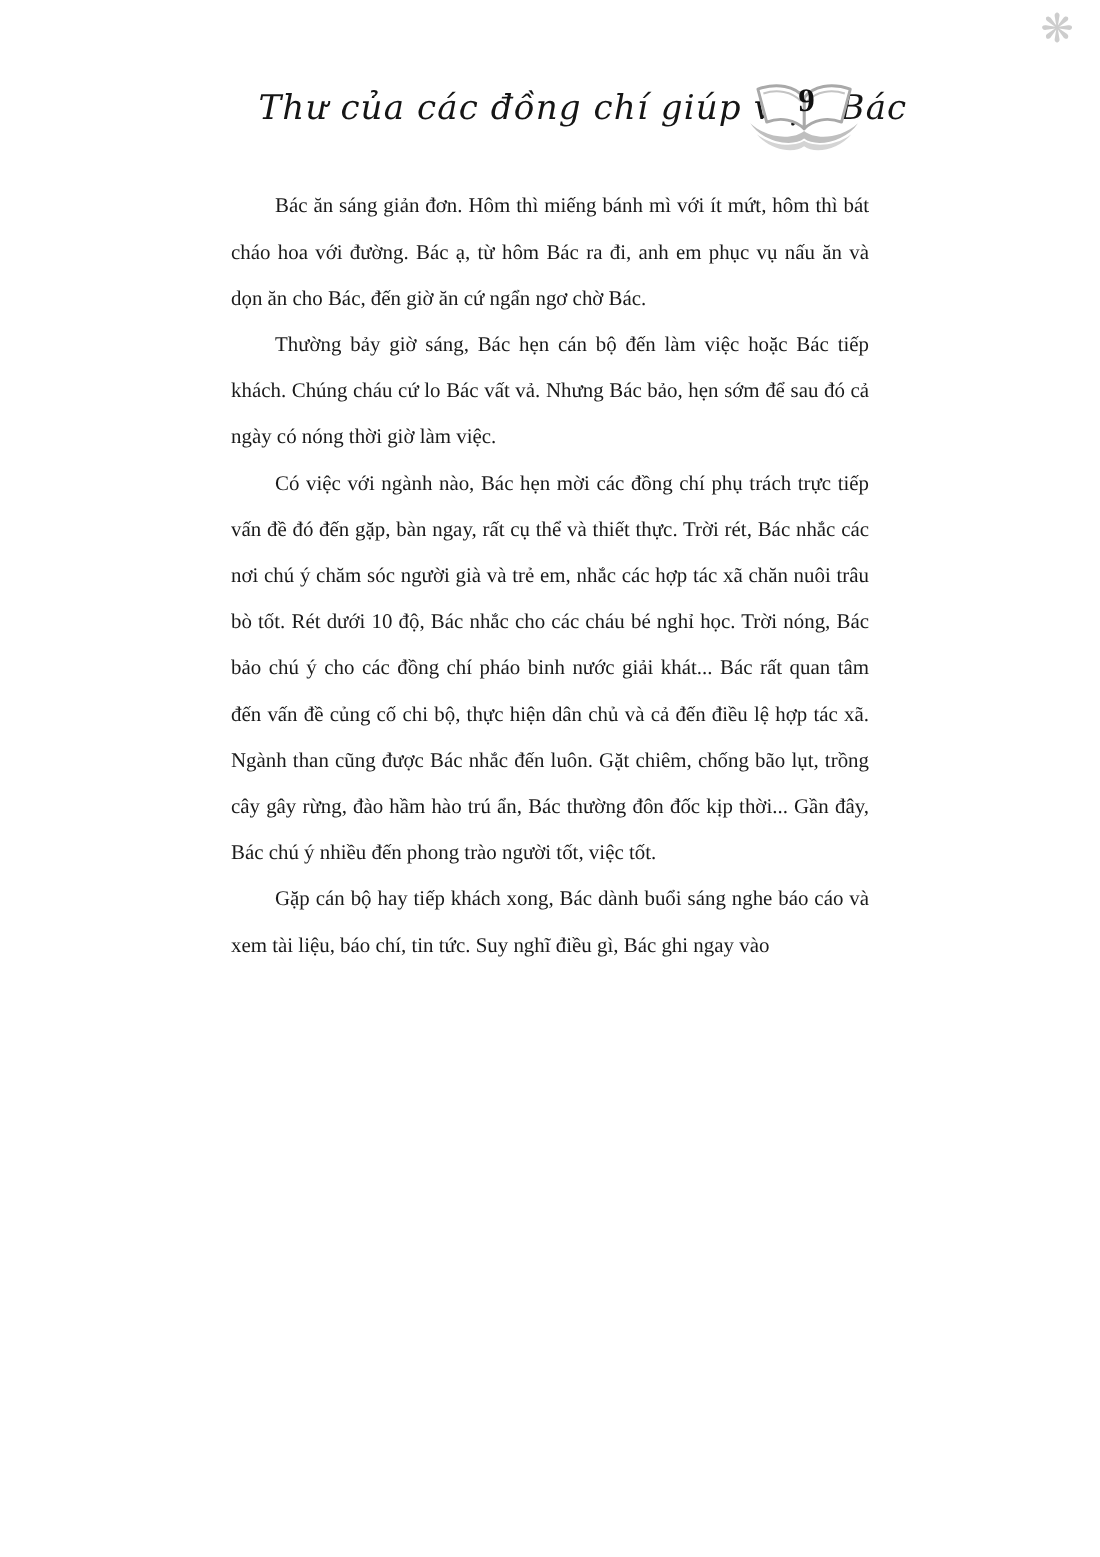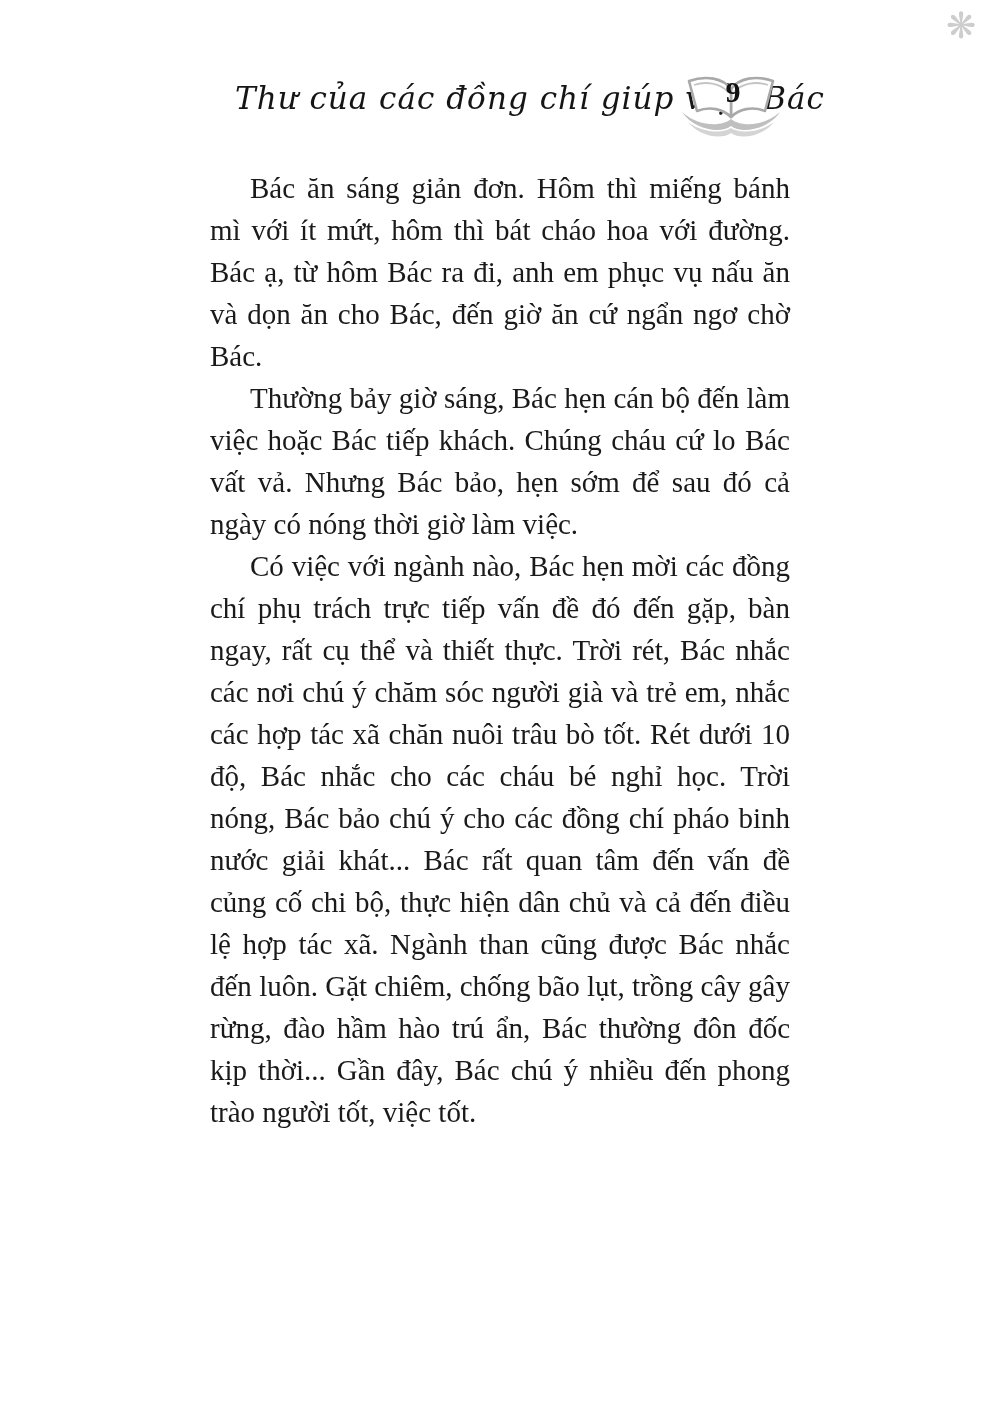--- a/index.html
+++ b/index.html
@@ -67,21 +67,21 @@
     font-size: 30px;
     color: #111111;
   }
 
   
   .body-text {
     position: absolute;
     left: 210px;
     top: 167px;
     width: 580px;
-    font-size: 29px;
+    font-size: 19px;
     line-height: 42px;
     text-align: justify;
     color: #1a1a1a;
   }
   .body-text p {
     margin: 0;
     text-indent: 40px;
   }
 </style>
 </head>
@@ -107,15 +107,16 @@
         <path d="M10 48 C26 60 46 59 53 54 C60 59 80 60 96 48 C84 63 62 66 53 59 C44 66 22 63 10 48 Z" fill="#d4d4d4"></path>
       </svg>
     </span>
     <span class="page-number">9</span>
   </div>
 
   <div class="body-text">
     <p>Bác ăn sáng giản đơn. Hôm thì miếng bánh mì với ít mứt, hôm thì bát cháo hoa với đường. Bác ạ, từ hôm Bác ra đi, anh em phục vụ nấu ăn và dọn ăn cho Bác, đến giờ ăn cứ ngẩn ngơ chờ Bác.</p>
     <p>Thường bảy giờ sáng, Bác hẹn cán bộ đến làm việc hoặc Bác tiếp khách. Chúng cháu cứ lo Bác vất vả. Nhưng Bác bảo, hẹn sớm để sau đó cả ngày có nóng thời giờ làm việc.</p>
     <p>Có việc với ngành nào, Bác hẹn mời các đồng chí phụ trách trực tiếp vấn đề đó đến gặp, bàn ngay, rất cụ thể và thiết thực. Trời rét, Bác nhắc các nơi chú ý chăm sóc người già và trẻ em, nhắc các hợp tác xã chăn nuôi trâu bò tốt. Rét dưới 10 độ, Bác nhắc cho các cháu bé nghỉ học. Trời nóng, Bác bảo chú ý cho các đồng chí pháo binh nước giải khát... Bác rất quan tâm đến vấn đề củng cố chi bộ, thực hiện dân chủ và cả đến điều lệ hợp tác xã. Ngành than cũng được Bác nhắc đến luôn. Gặt chiêm, chống bão lụt, trồng cây gây rừng, đào hầm hào trú ẩn, Bác thường đôn đốc kịp thời... Gần đây, Bác chú ý nhiều đến phong trào người tốt, việc tốt.</p>
+    <p>Gặp cán bộ hay tiếp khách xong, Bác dành buổi sáng nghe báo cáo và xem tài liệu, báo chí, tin tức. Suy nghĩ điều gì, Bác ghi ngay vào</p>
   </div>
 
 </div>
 
 </body></html>

